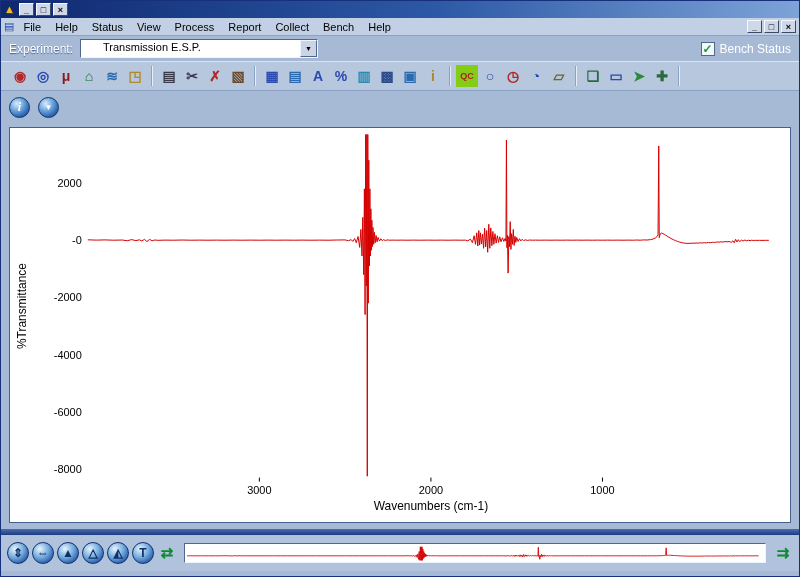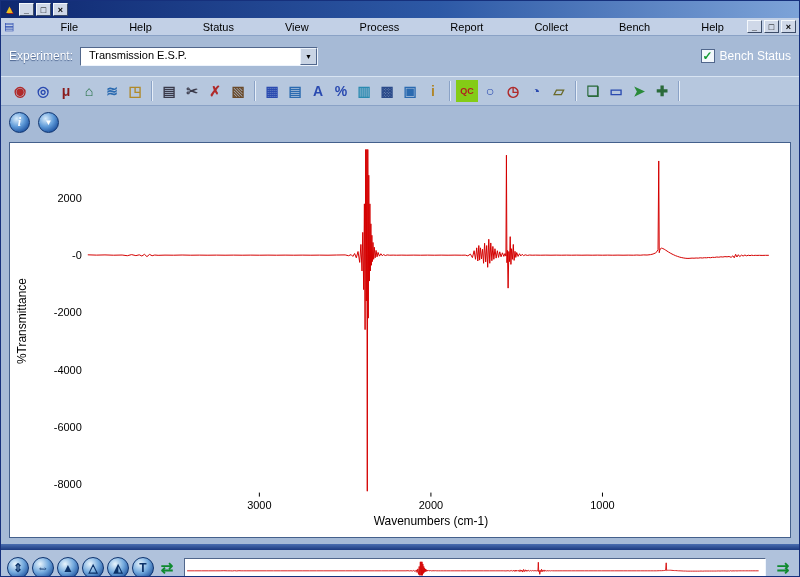--- a/index.html
+++ b/index.html
@@ -15,30 +15,30 @@
   .title-text { flex:1; letter-spacing:0.2px; }
   .win-btns { display:flex; gap:2px; }
   .tb-btn { width:15px; height:13px; background:#cfd8e8; border:1px solid;
             border-color:#f4f8fc #3c4c68 #3c4c68 #f4f8fc; font-size:9px; line-height:10px;
             text-align:center; color:#000; font-weight:bold; font-family:"Liberation Sans",sans-serif; }
 
   
   .menubar { height:18px; display:flex; align-items:center; background:#c2d0e6;
              border-bottom:1px solid #8aa2c6; font-size:11px; color:#000; padding:0 3px; }
   .child-icon { color:#2a4ab0; font-size:11px; margin-right:2px; }
-  .menu-item { padding:2px 7px;margin-left:37px; }
+  .menu-item { padding:2px 7px; }
   .menubar .win-btns { margin-left:auto; }
 
   
-  .expbar { height:40px; display:flex; align-items:center; gap:7px; padding:0 8px;
+  .expbar { height:25px; display:flex; align-items:center; gap:7px; padding:0 8px;
             font-size:12px; color:#fff; }
   .exp-label { text-shadow:0 1px 1px #47608c; }
   .combo { width:238px; height:19px; background:#fff; border:1px solid;
            border-color:#51678c #eef4fc #eef4fc #51678c; display:flex; align-items:stretch; }
-  .combo-text { flex:1; padding:1px 8px 0; font-size:11px; color:#000; white-space:nowrap; overflow:hidden; }
+  .combo-text { flex:1; padding:1px 22px 0; font-size:11px; color:#000; white-space:nowrap; overflow:hidden; }
   .combo-btn { width:17px; background:#c9d4e4; border:1px solid; border-color:#eef4fc #51678c #51678c #eef4fc;
                font-size:7px; color:#000; text-align:center; line-height:16px; }
   .bench { margin-left:auto; display:flex; align-items:center; gap:5px; }
   .check-box { width:14px; height:14px; background:#f2f8fc; border:1px solid #51678c;
                color:#149a34; font-weight:bold; font-size:12px; line-height:12px; text-align:center; }
 
   
   .toolbar { height:30px; display:flex; align-items:center; background:#b6c7de;
              border-top:1px solid #d8e4f2; border-bottom:1px solid #8aa2c6; padding:0 8px; gap:1px; }
   .tbi { width:22px; height:22px; display:flex; align-items:center; justify-content:center;

